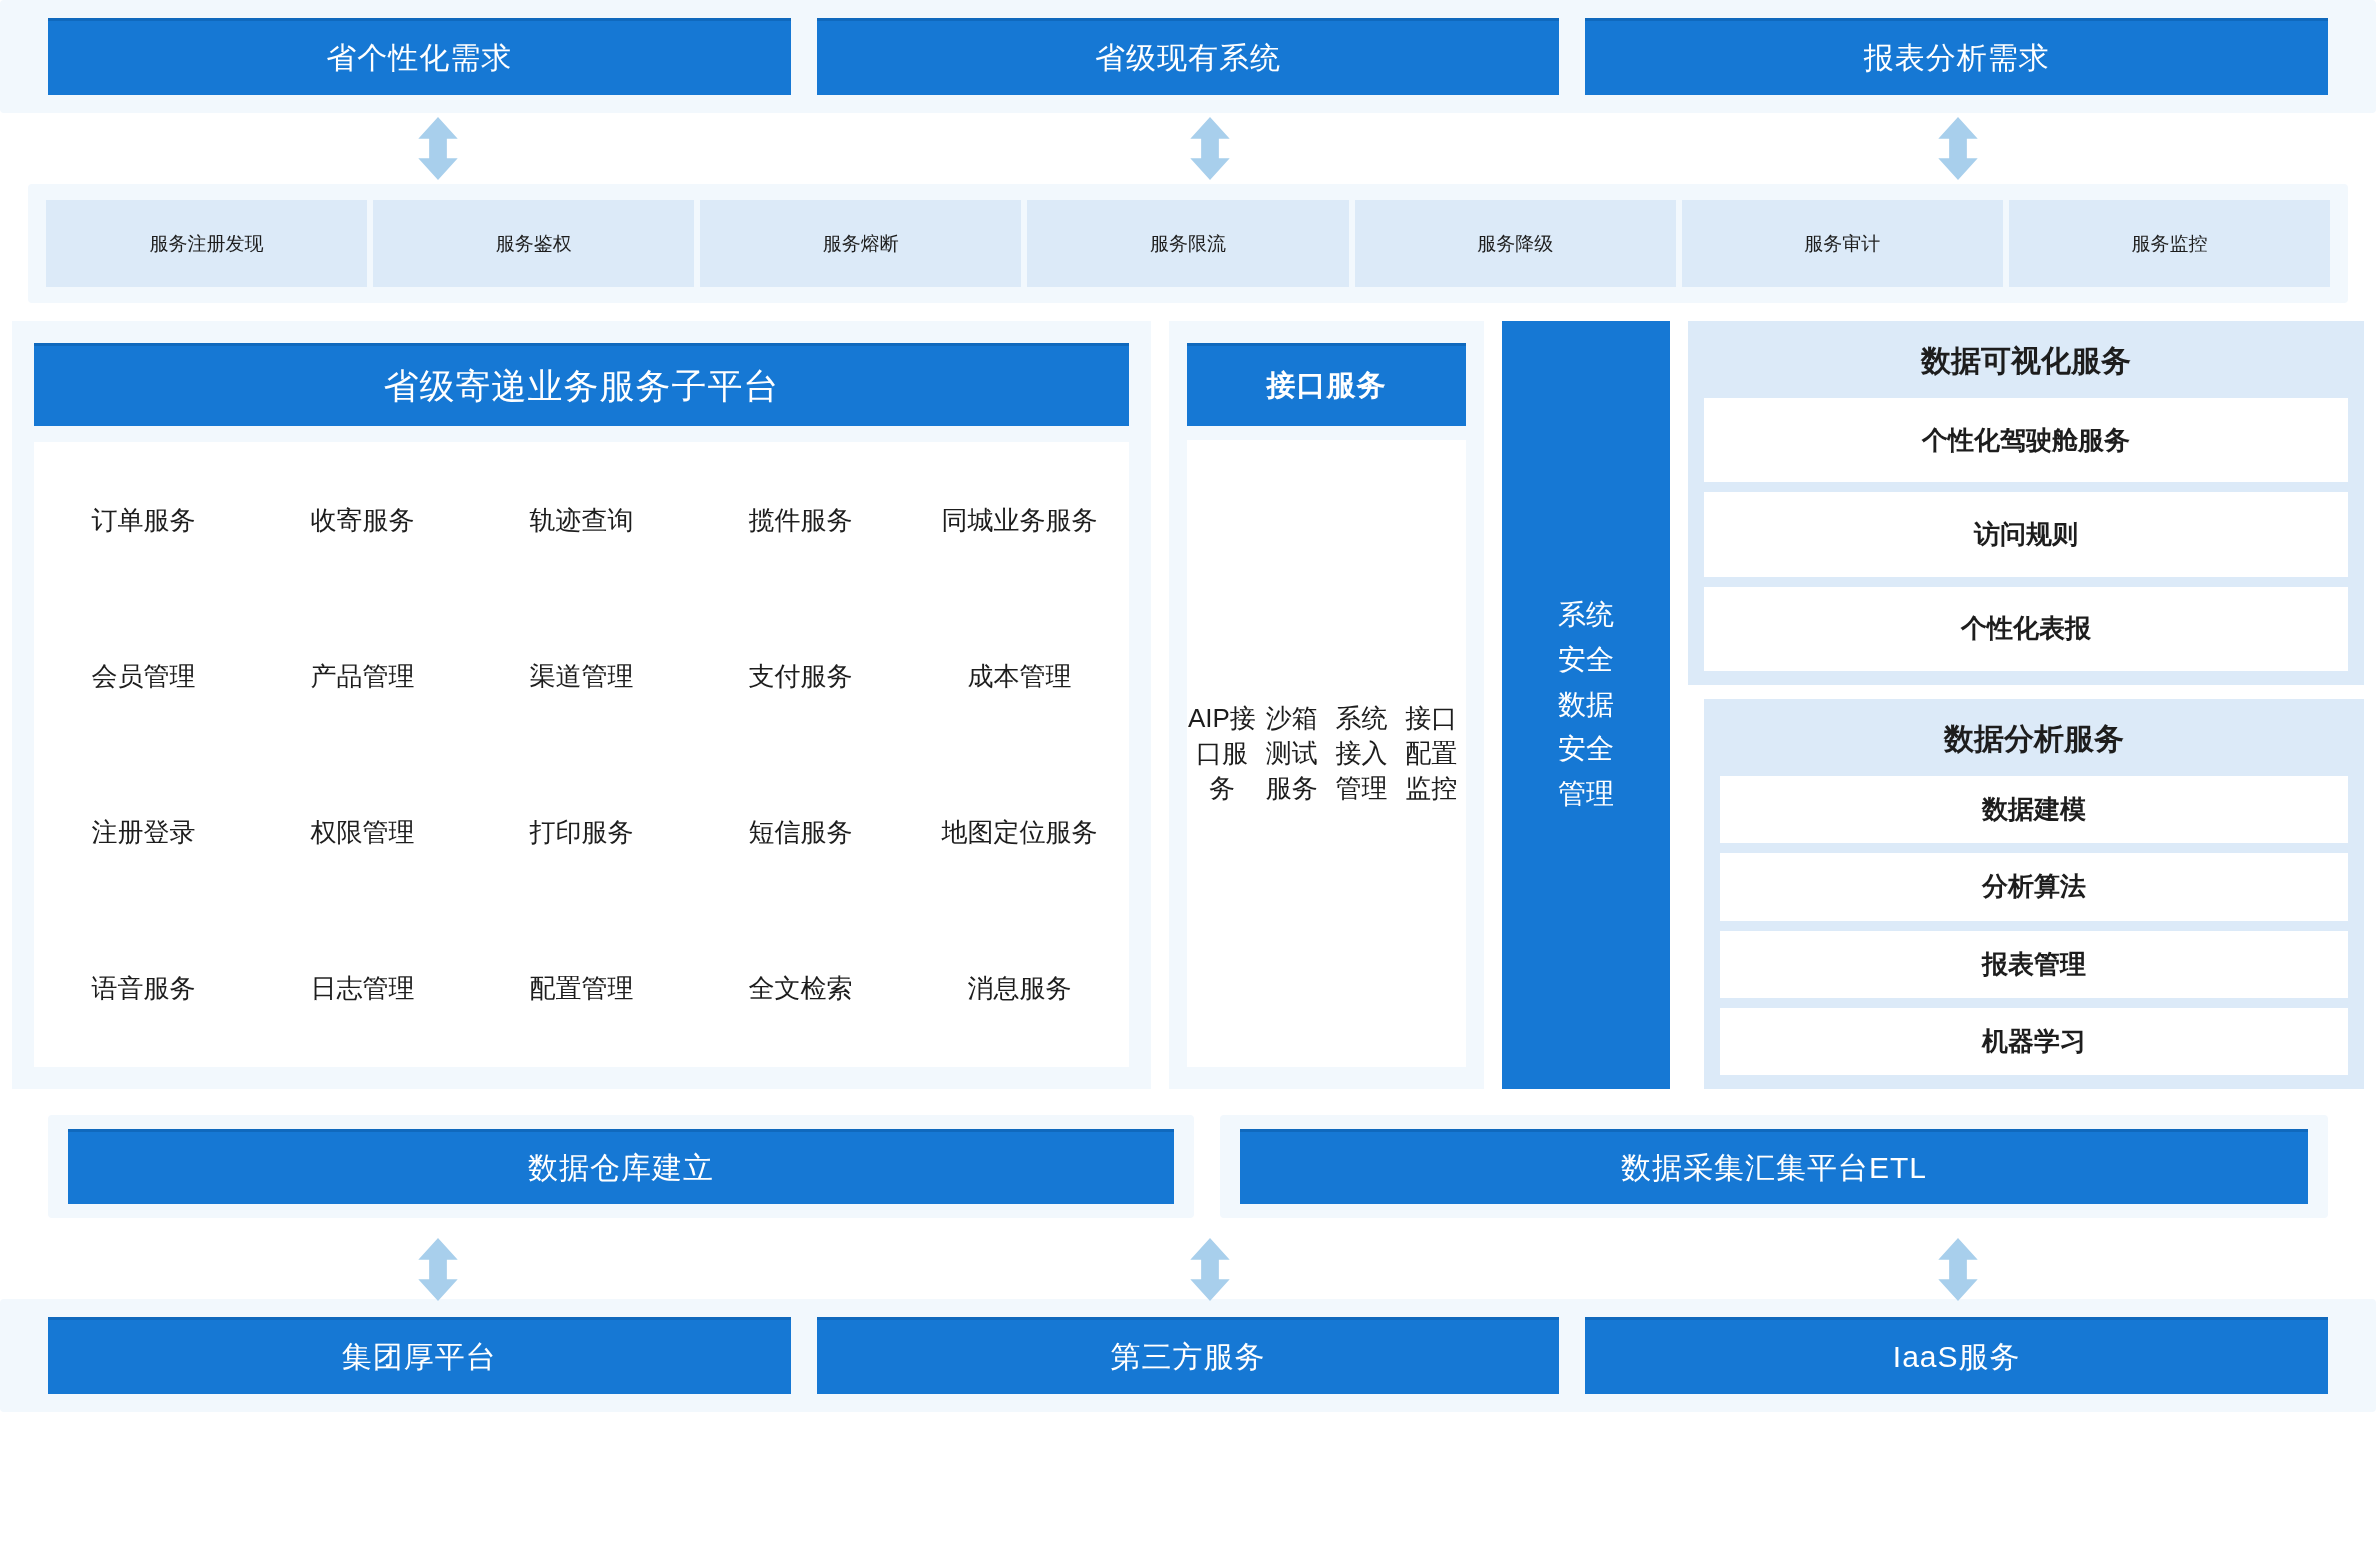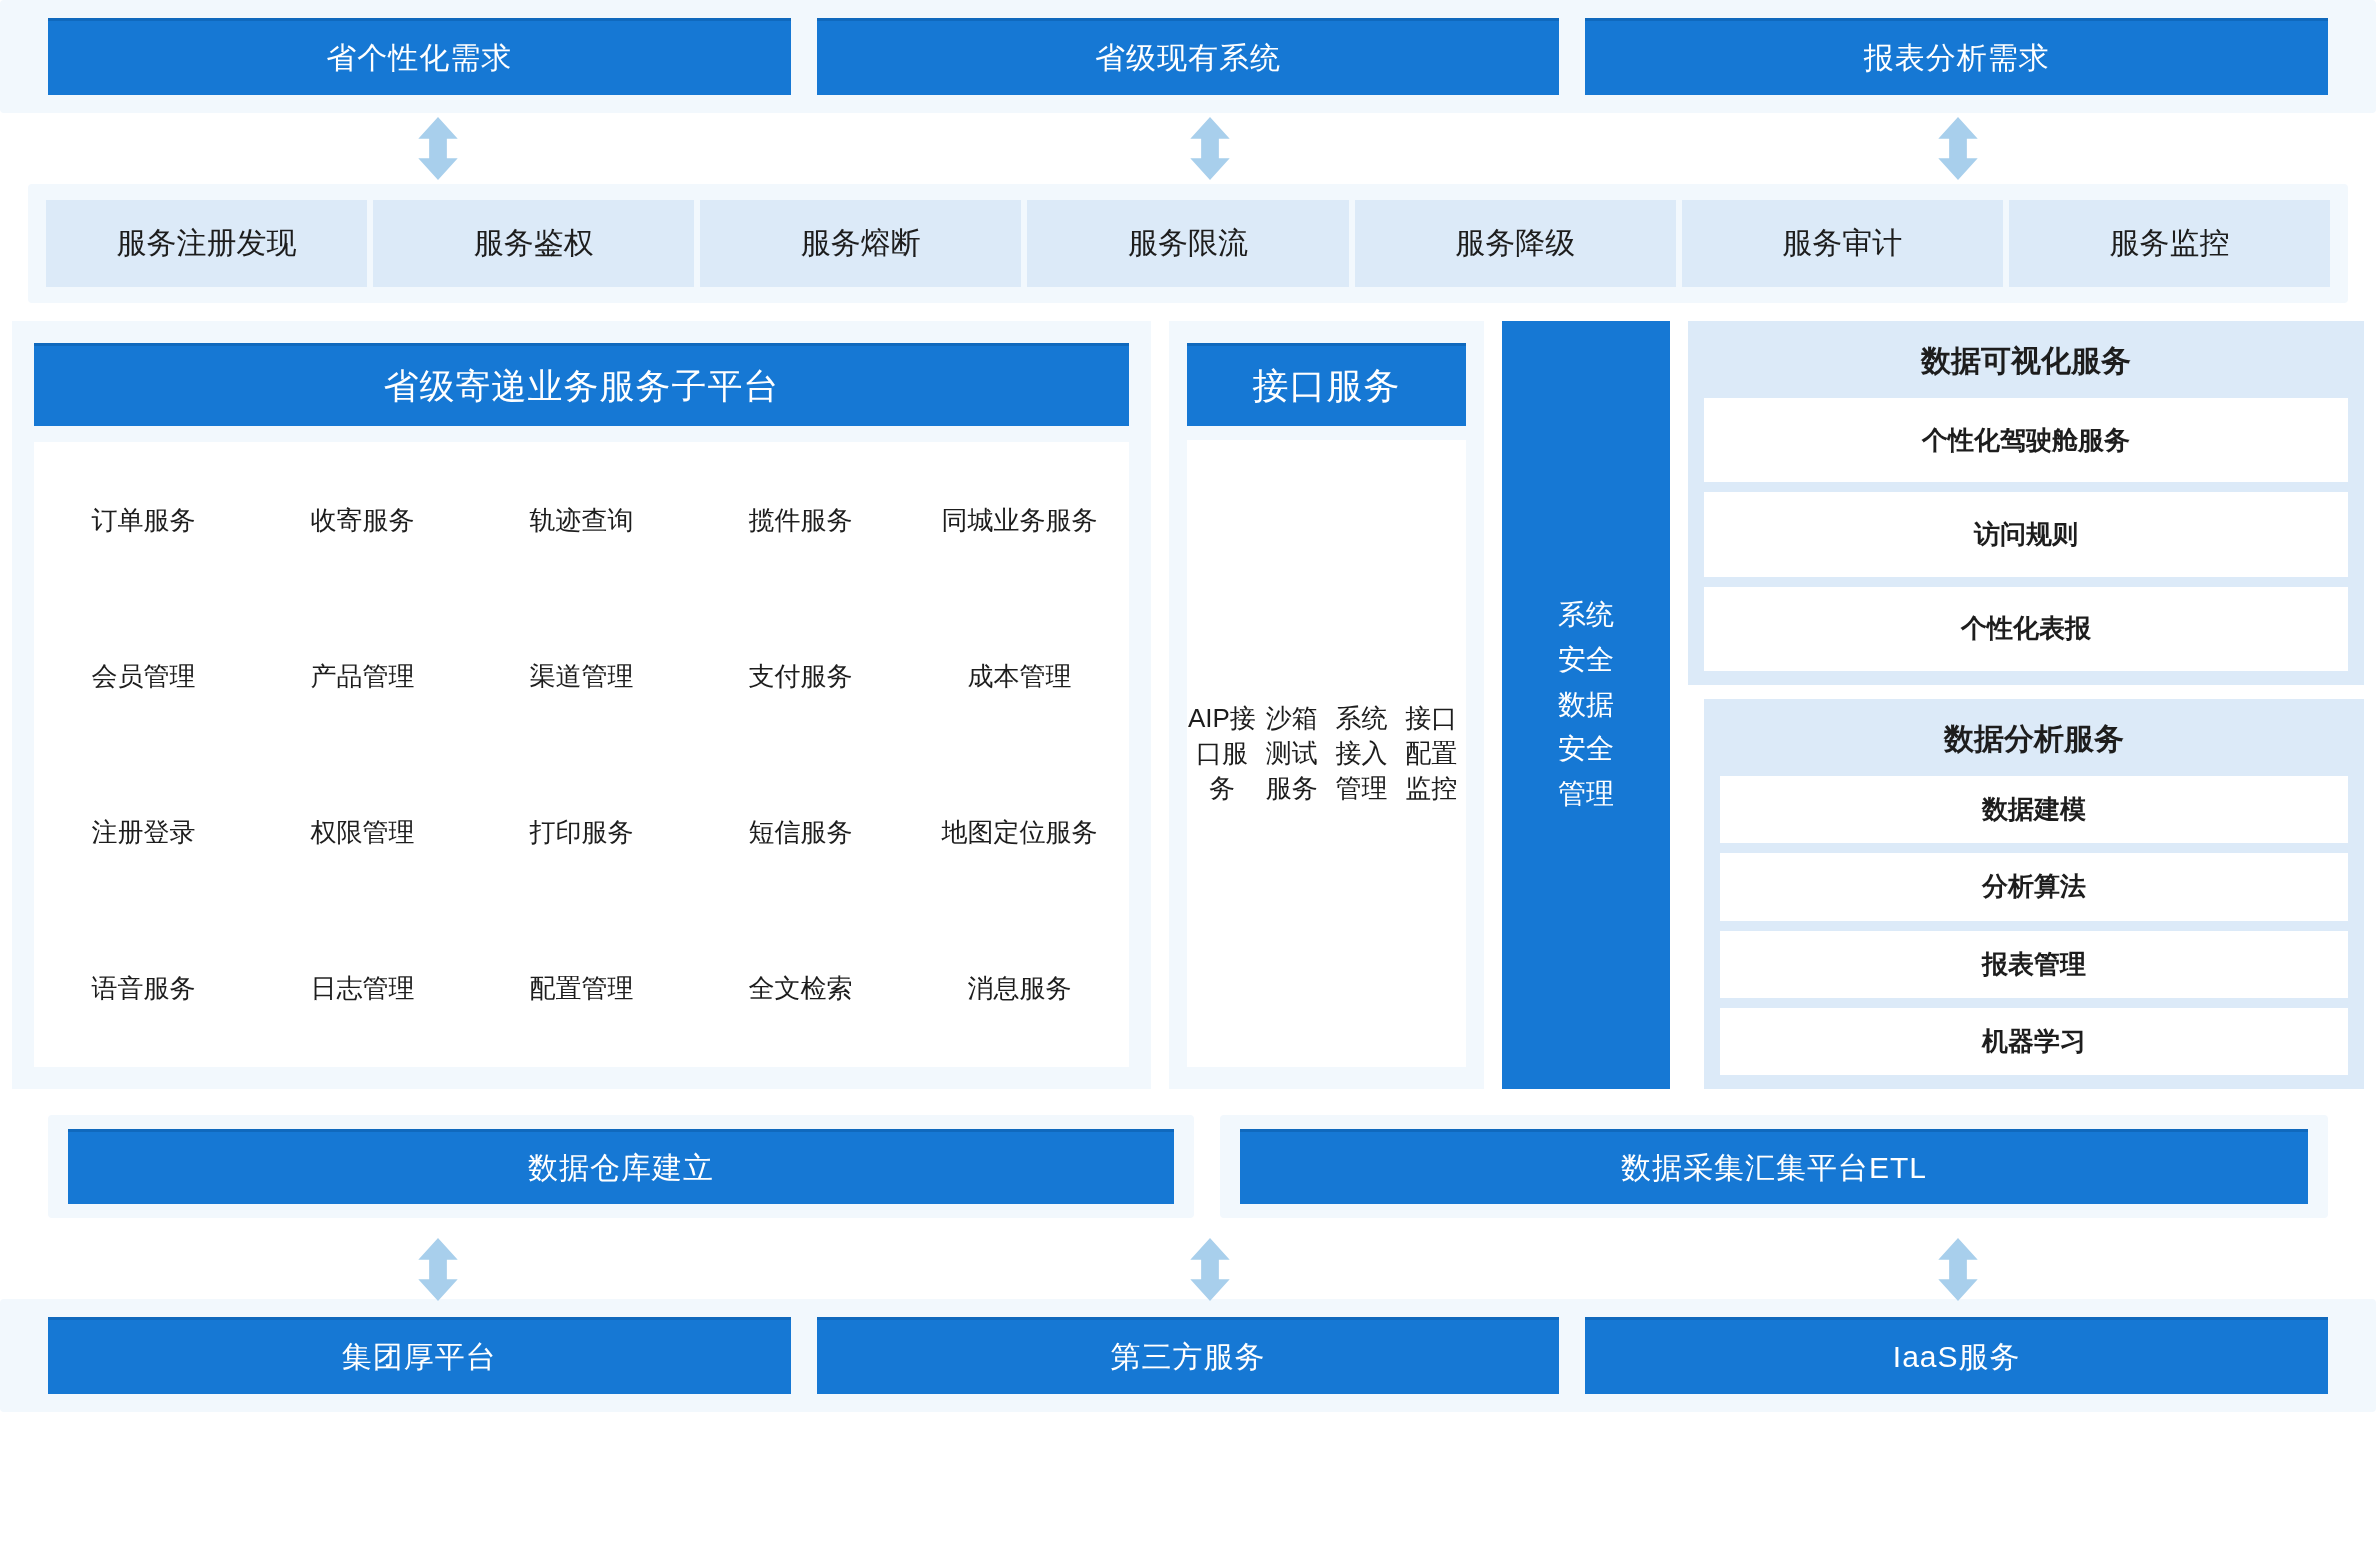--- a/index.html
+++ b/index.html
@@ -66,21 +66,21 @@
     display: flex;
     gap: 6px;
   }
   .svc-cell {
     flex: 1;
     height: 87px;
     background: #dceaf8;
     display: flex;
     align-items: center;
     justify-content: center;
-    font-size: 30px;
+    font-size: 19px;
     color: #1d1d1d;
   }
 
   
   .main-area {
     margin: 18px 12px 0 12px;
     display: flex;
     gap: 18px;
     height: 768px;
   }
@@ -120,21 +120,22 @@
   .iface {
     width: 315px;
     background: #f2f8fd;
     padding: 22px 18px;
     display: flex;
     flex-direction: column;
     gap: 14px;
   }
   .iface-header {
     height: 83px;
-    font-size: 36px;
+    font-size: 29px;
+    font-weight: bold;
   }
   .iface-list {
     flex: 1;
     display: flex;
     flex-direction: row;
     gap: 0;
   }
   .iface-cell {
     flex: 1;
     background: #ffffff;

